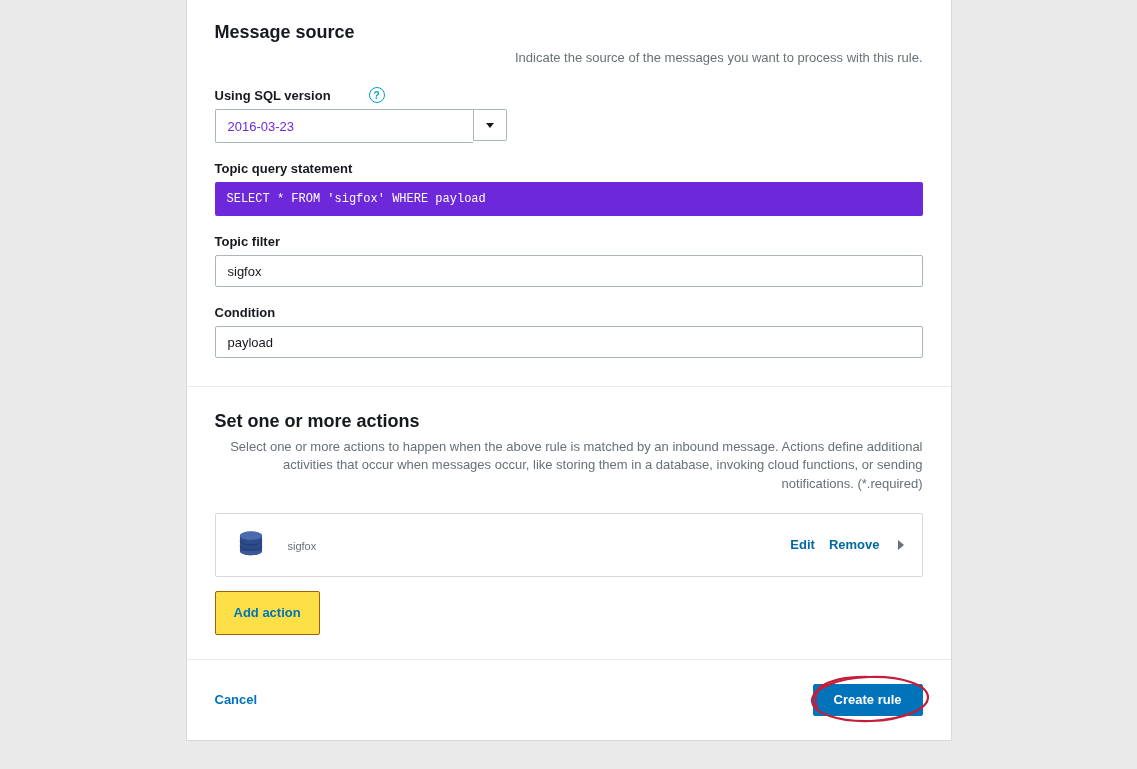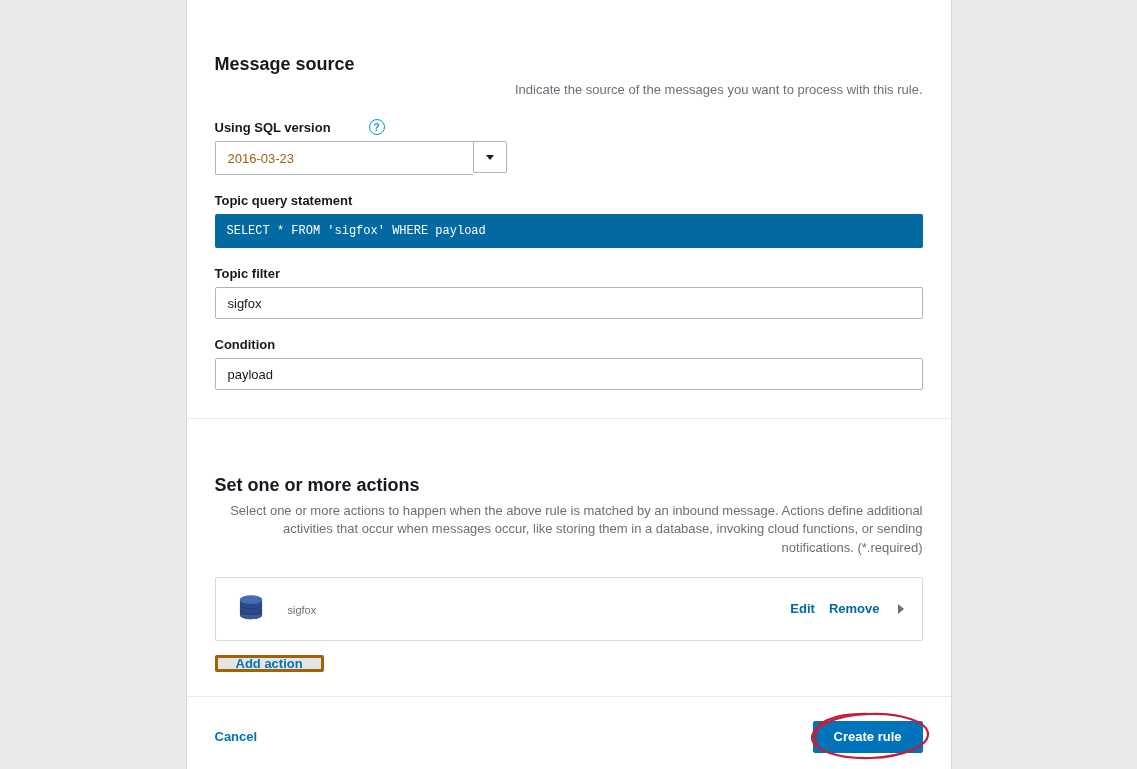--- a/index.html
+++ b/index.html
@@ -32,21 +32,20 @@
     }
     .section.first {
       border-top: none;
       padding-top: 8px;
     }
     .section-title {
       font-size: 18px;
       font-weight: 700;
       color: #16191f;
       margin-bottom: 6px;
-      margin-top: 32px;
     }
     .section-desc {
       font-size: 13px;
       color: #687078;
       margin-bottom: 20px;
       line-height: 1.4;
       text-align: right;
     }
     .field-label {
       font-size: 13px;
@@ -81,21 +80,21 @@
     .select-display {
       flex: 1;
       height: 32px;
       border: 1px solid #aab7b8;
       border-right: none;
       border-radius: 2px 0 0 2px;
       padding: 16px 12px;
       display: flex;
       align-items: center;
       font-size: 13px;
-      color: #a16207;
+      color: #6d28d9;
       background: #fff;
     }
     .select-caret {
       width: 34px;
       height: 32px;
       border: 1px solid #aab7b8;
       border-radius: 0 2px 2px 0;
       background: #fff;
       display: flex;
       align-items: center;
@@ -103,21 +102,21 @@
       cursor: pointer;
     }
     .caret-down {
       width: 0;
       height: 0;
       border-left: 4px solid transparent;
       border-right: 4px solid transparent;
       border-top: 5px solid #16191f;
     }
     .code-block {
-      background-color: #0369a1;
+      background-color: #6d28d9;
       color: #ffffff;
       font-family: "Courier New", Courier, monospace;
       font-size: 12px;
       padding: 10px 12px;
       border-radius: 2px;
       width: 100%;
     }
     .text-input {
       width: 100%;
       height: 32px;
@@ -171,25 +170,25 @@
       height: 0;
       border-top: 5px solid transparent;
       border-bottom: 5px solid transparent;
       border-left: 6px solid #687078;
       margin-left: 4px;
       cursor: pointer;
     }
     .btn-outline {
       display: inline-flex;
       align-items: center;
-      height: 17px;
+      height: 44px;
       padding: 0 18px;
-      border: 3px solid #a16207;
+      border: 1px solid #a16207;
       color: #0073bb;
-      background: #e5e5e5;
+      background: #fde047;
       font-size: 13px;
       font-weight: 700;
       border-radius: 2px;
       cursor: pointer;
     }
     .footer-row {
       display: flex;
       align-items: center;
       justify-content: space-between;
       position: relative;

